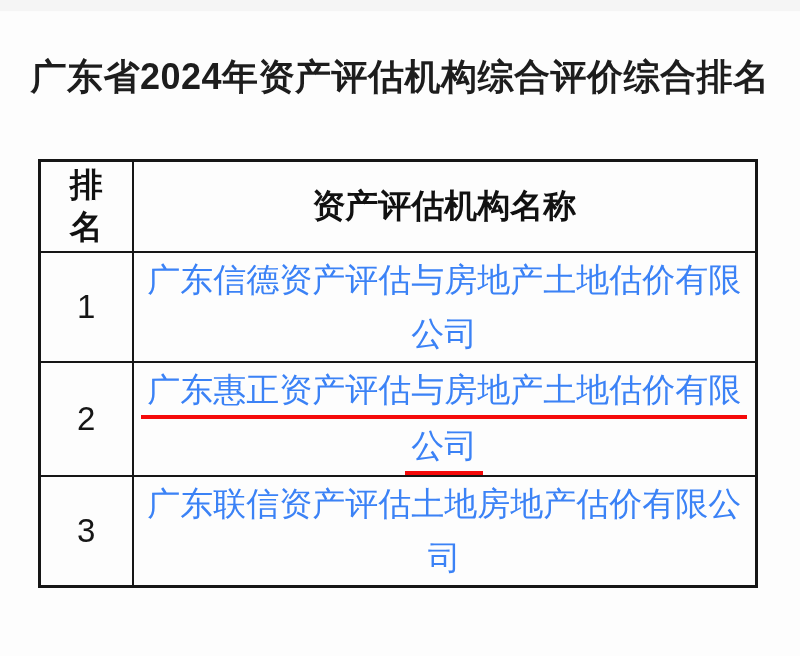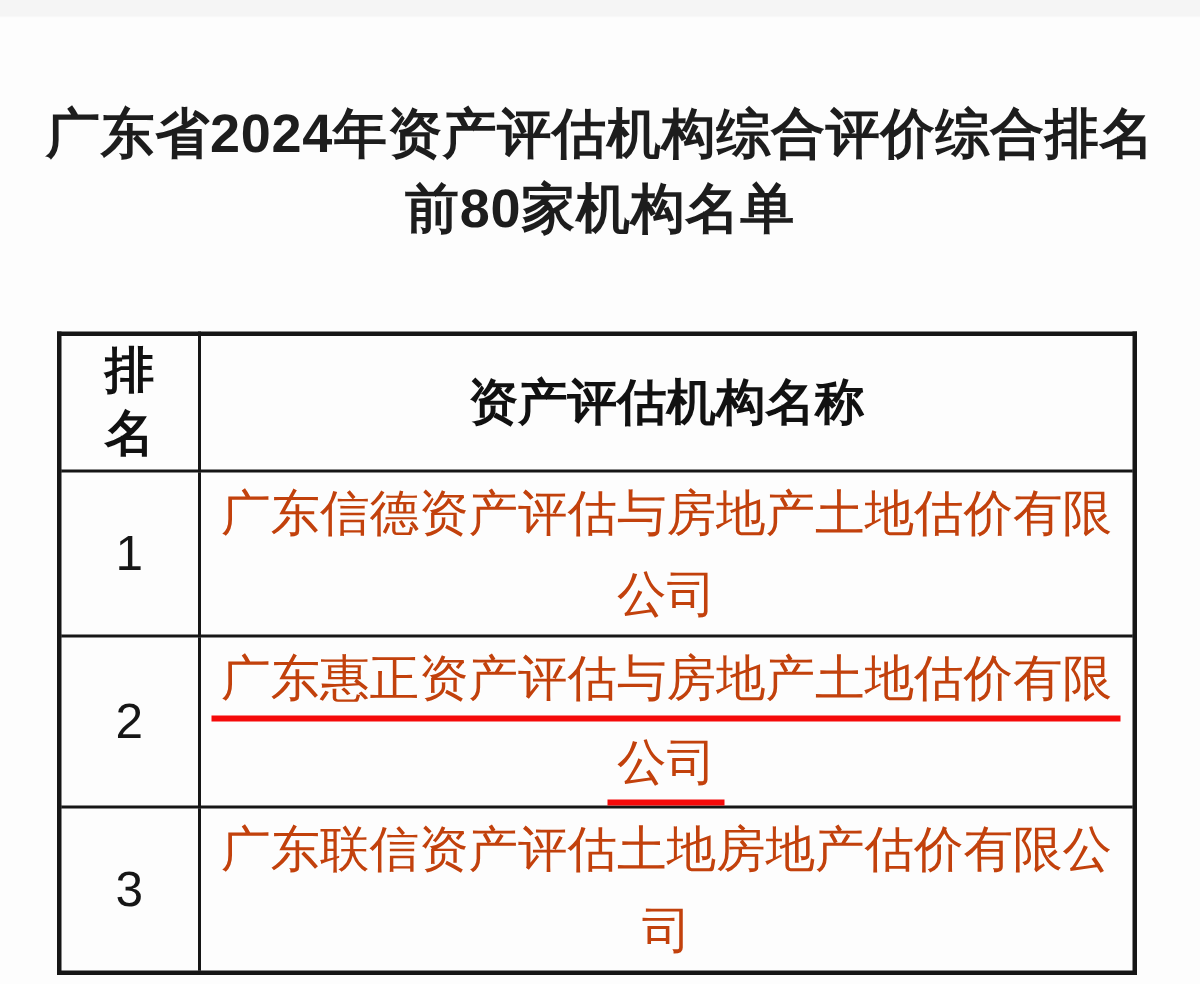--- a/index.html
+++ b/index.html
@@ -19,21 +19,21 @@
     font-family: "Liberation Sans", "DejaVu Sans", sans-serif;
     overflow: hidden;
   }
   .top-strip {
     width: 800px;
     height: 12px;
     background: var(--strip);
     border-bottom: 1px solid #fcfcfc;
   }
   .title {
-    margin: 52px 0 0 0;
+    margin: 40px 0 0 0;
     text-align: center;
     font-size: 36px;
     font-weight: 700;
     line-height: 50px;
     letter-spacing: 0.5px;
   }
   .title-line { display: block; }
   .rank-table {
     border-collapse: collapse;
     table-layout: fixed;
@@ -58,41 +58,40 @@
   tbody td { height: 107px; }
   .rank-cell {
     font-size: 33px;
     font-weight: 400;
     color: #161616;
   }
   .name-cell {
     font-size: 33px;
     font-weight: 400;
     line-height: 54px;
-    color: #c2410c;
+    color: #3b82f6;
   }
   .name-line { display: block; }
   tr.row-highlight .name-cell { font-weight: 400; }
   .hl-underline {
     display: inline-block;
     line-height: 44px;
     padding: 0 6px 3px 6px;
     border-bottom: 4px solid var(--red);
   }
 </style>
 </head>
 <body>
 
 <div class="top-strip"></div>
 
 <main>
 
   <h1 class="title">
     <span class="title-line">广东省2024年资产评估机构综合评价综合排名</span>
-    <span class="title-line">前80家机构名单</span>
   </h1>
 
   <table class="rank-table">
     <thead>
       <tr>
         <th class="header-cell col-rank">
           <div class="rank-hdr-line">排</div>
           <div class="rank-hdr-line">名</div>
         </th>
         <th class="header-cell">资产评估机构名称</th>

